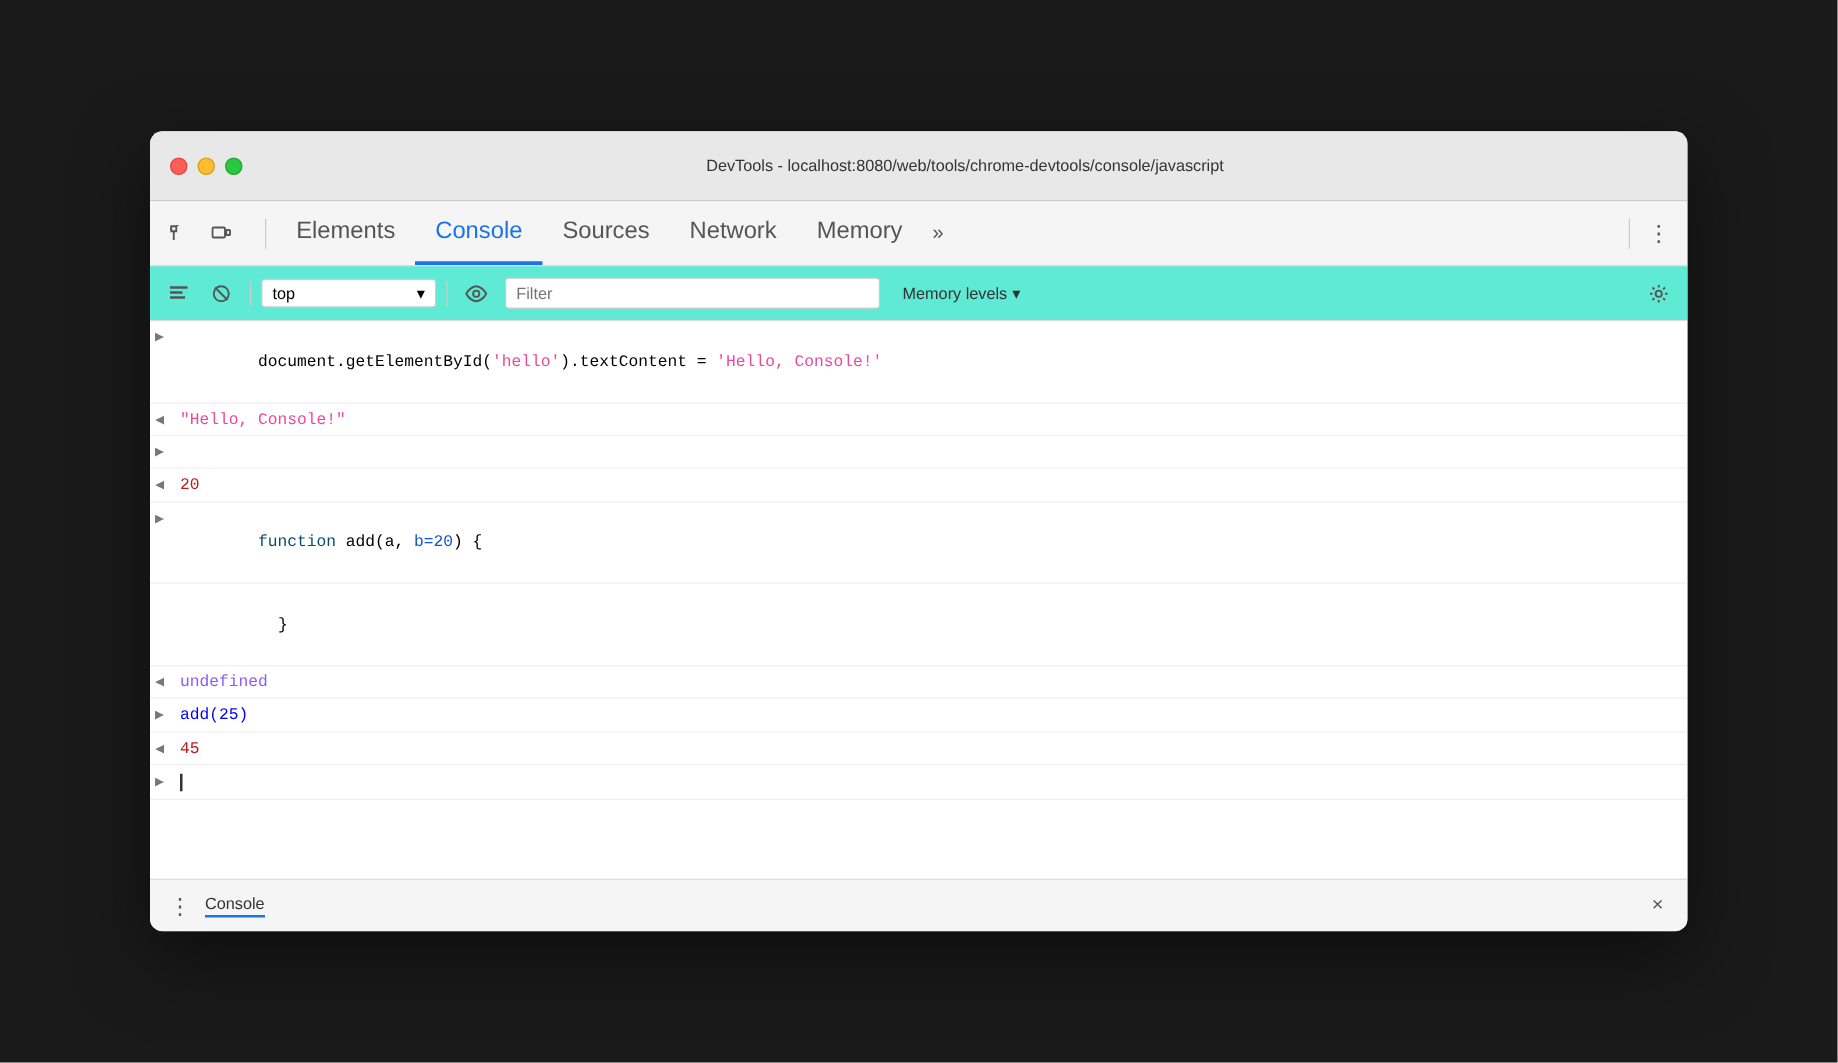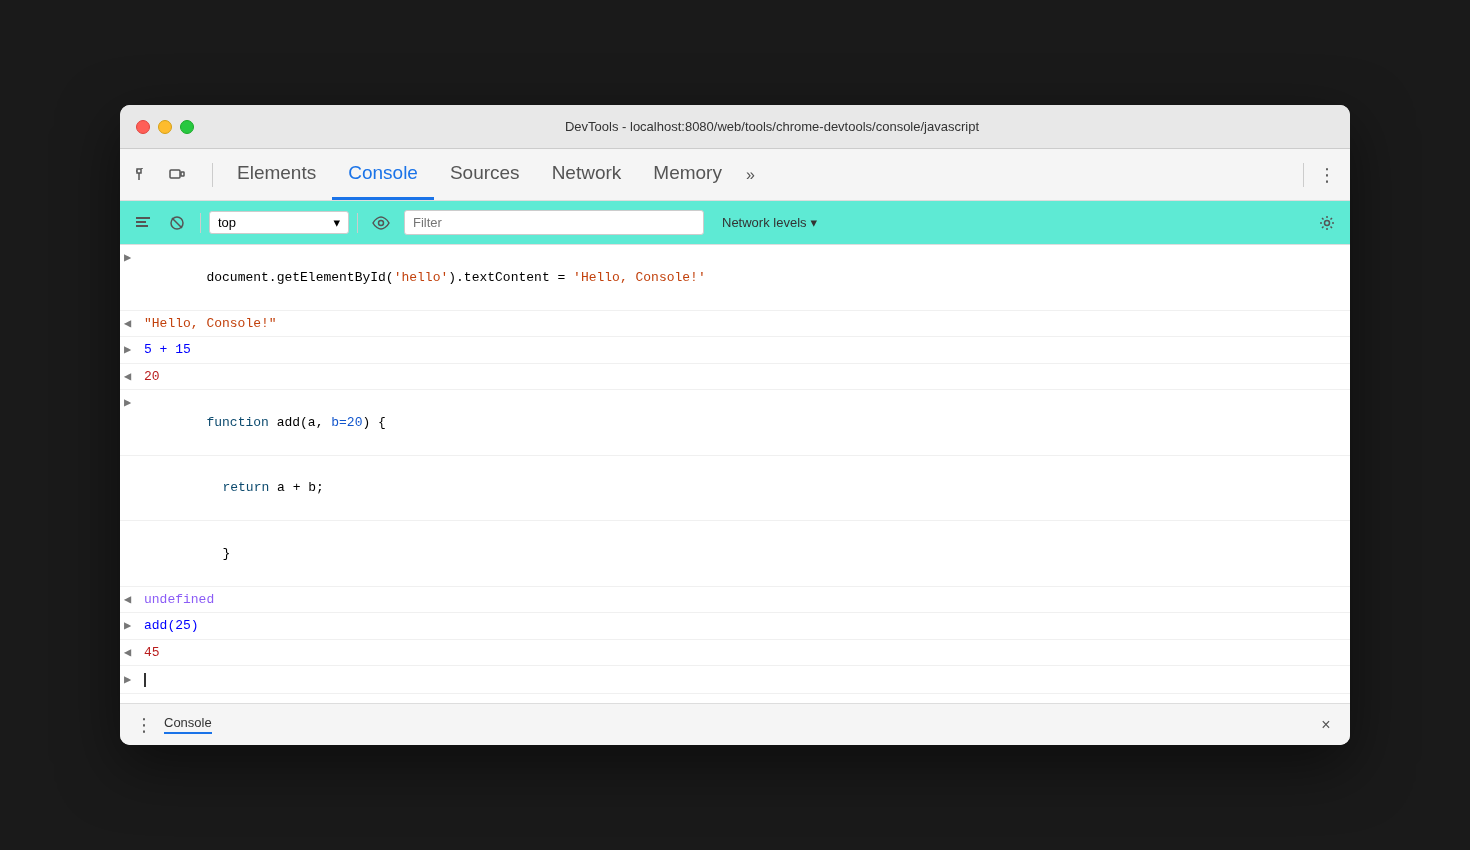--- a/index.html
+++ b/index.html
@@ -25,21 +25,21 @@
       border-radius: 10px;
       overflow: hidden;
       box-shadow: 0 20px 60px rgba(0,0,0,0.5);
       display: flex;
       flex-direction: column;
     }
 
     
     .title-bar {
       background: #e8e8e8;
-      height: 44px;
+      height: 56px;
       display: flex;
       align-items: center;
       padding: 0 16px;
       border-bottom: 1px solid #ccc;
       flex-shrink: 0;
     }
 
     .traffic-lights {
       display: flex;
       gap: 8px;
@@ -278,21 +278,21 @@
     .console-text {
       flex: 1;
       white-space: pre-wrap;
       word-break: break-all;
     }
 
     
     .c-purple { color: #0c4a6e; }
     .c-darkblue { color: #1155cc; }
     .c-blue { color: #0000ff; }
-    .c-string { color: #c2410c; }
+    .c-string { color: #ec4899; }
     .c-number { color: #b91c1c; }
     .c-gray { color: #8b5cf6; }
     .c-black { color: #000; }
 
     
     .console-input-line {
       display: flex;
       align-items: center;
       padding: 4px 8px 4px 4px;
       border-bottom: 1px solid #f0f0f0;
@@ -434,21 +434,21 @@
     <div class="eye-btn">
       <svg width="18" height="14" viewBox="0 0 18 14" fill="none">
         <path d="M1 7 C3 3, 7 1, 9 1 C11 1, 15 3, 17 7 C15 11, 11 13, 9 13 C7 13, 3 11, 1 7Z" stroke="#555" stroke-width="1.5" fill="none"></path>
         <circle cx="9" cy="7" r="2.5" stroke="#555" stroke-width="1.5" fill="none"></circle>
       </svg>
     </div>
     <div class="filter-container">
       <input class="filter-input" type="text" placeholder="Filter" style="">
     </div>
     <div class="levels-btn">
-      <span>Network levels</span>
+      <span>Memory levels</span>
       <span>▾</span>
     </div>
     <div class="settings-btn">
       <svg width="16" height="16" viewBox="0 0 16 16" fill="none">
         <circle cx="8" cy="8" r="2.5" stroke="#555" stroke-width="1.5" fill="none"></circle>
         <path d="M8 1 L8 3 M8 13 L8 15 M1 8 L3 8 M13 8 L15 8 M3 3 L4.5 4.5 M11.5 11.5 L13 13 M13 3 L11.5 4.5 M4.5 11.5 L3 13" stroke="#555" stroke-width="1.5"></path>
       </svg>
     </div>
   </div>
 
@@ -461,38 +461,31 @@
       </span>
     </div>
 
     <div class="console-line">
       <span class="console-arrow arrow-left">◀</span>
       <span class="console-text c-string">"Hello, Console!"</span>
     </div>
 
     <div class="console-line">
       <span class="console-arrow arrow-right">▶</span>
-      <span class="console-text c-blue">5 + 15</span>
     </div>
 
     <div class="console-line">
       <span class="console-arrow arrow-left">◀</span>
       <span class="console-text c-number">20</span>
     </div>
 
     <div class="console-line">
       <span class="console-arrow arrow-right">▶</span>
       <span class="console-text">
         <span class="c-purple">function</span><span class="c-black"> add(a, </span><span class="c-darkblue">b=20</span><span class="c-black">) {</span>
-      </span>
-    </div>
-    <div class="console-line">
-      <span class="console-arrow" style="color:transparent">▶</span>
-      <span class="console-text">
-        <span style="padding-left:16px"><span class="c-purple">return</span><span class="c-black"> a + b;</span></span>
       </span>
     </div>
     <div class="console-line">
       <span class="console-arrow" style="color:transparent">▶</span>
       <span class="console-text">
         <span style="padding-left:16px" class="c-black">}</span>
       </span>
     </div>
 
     <div class="console-line">

